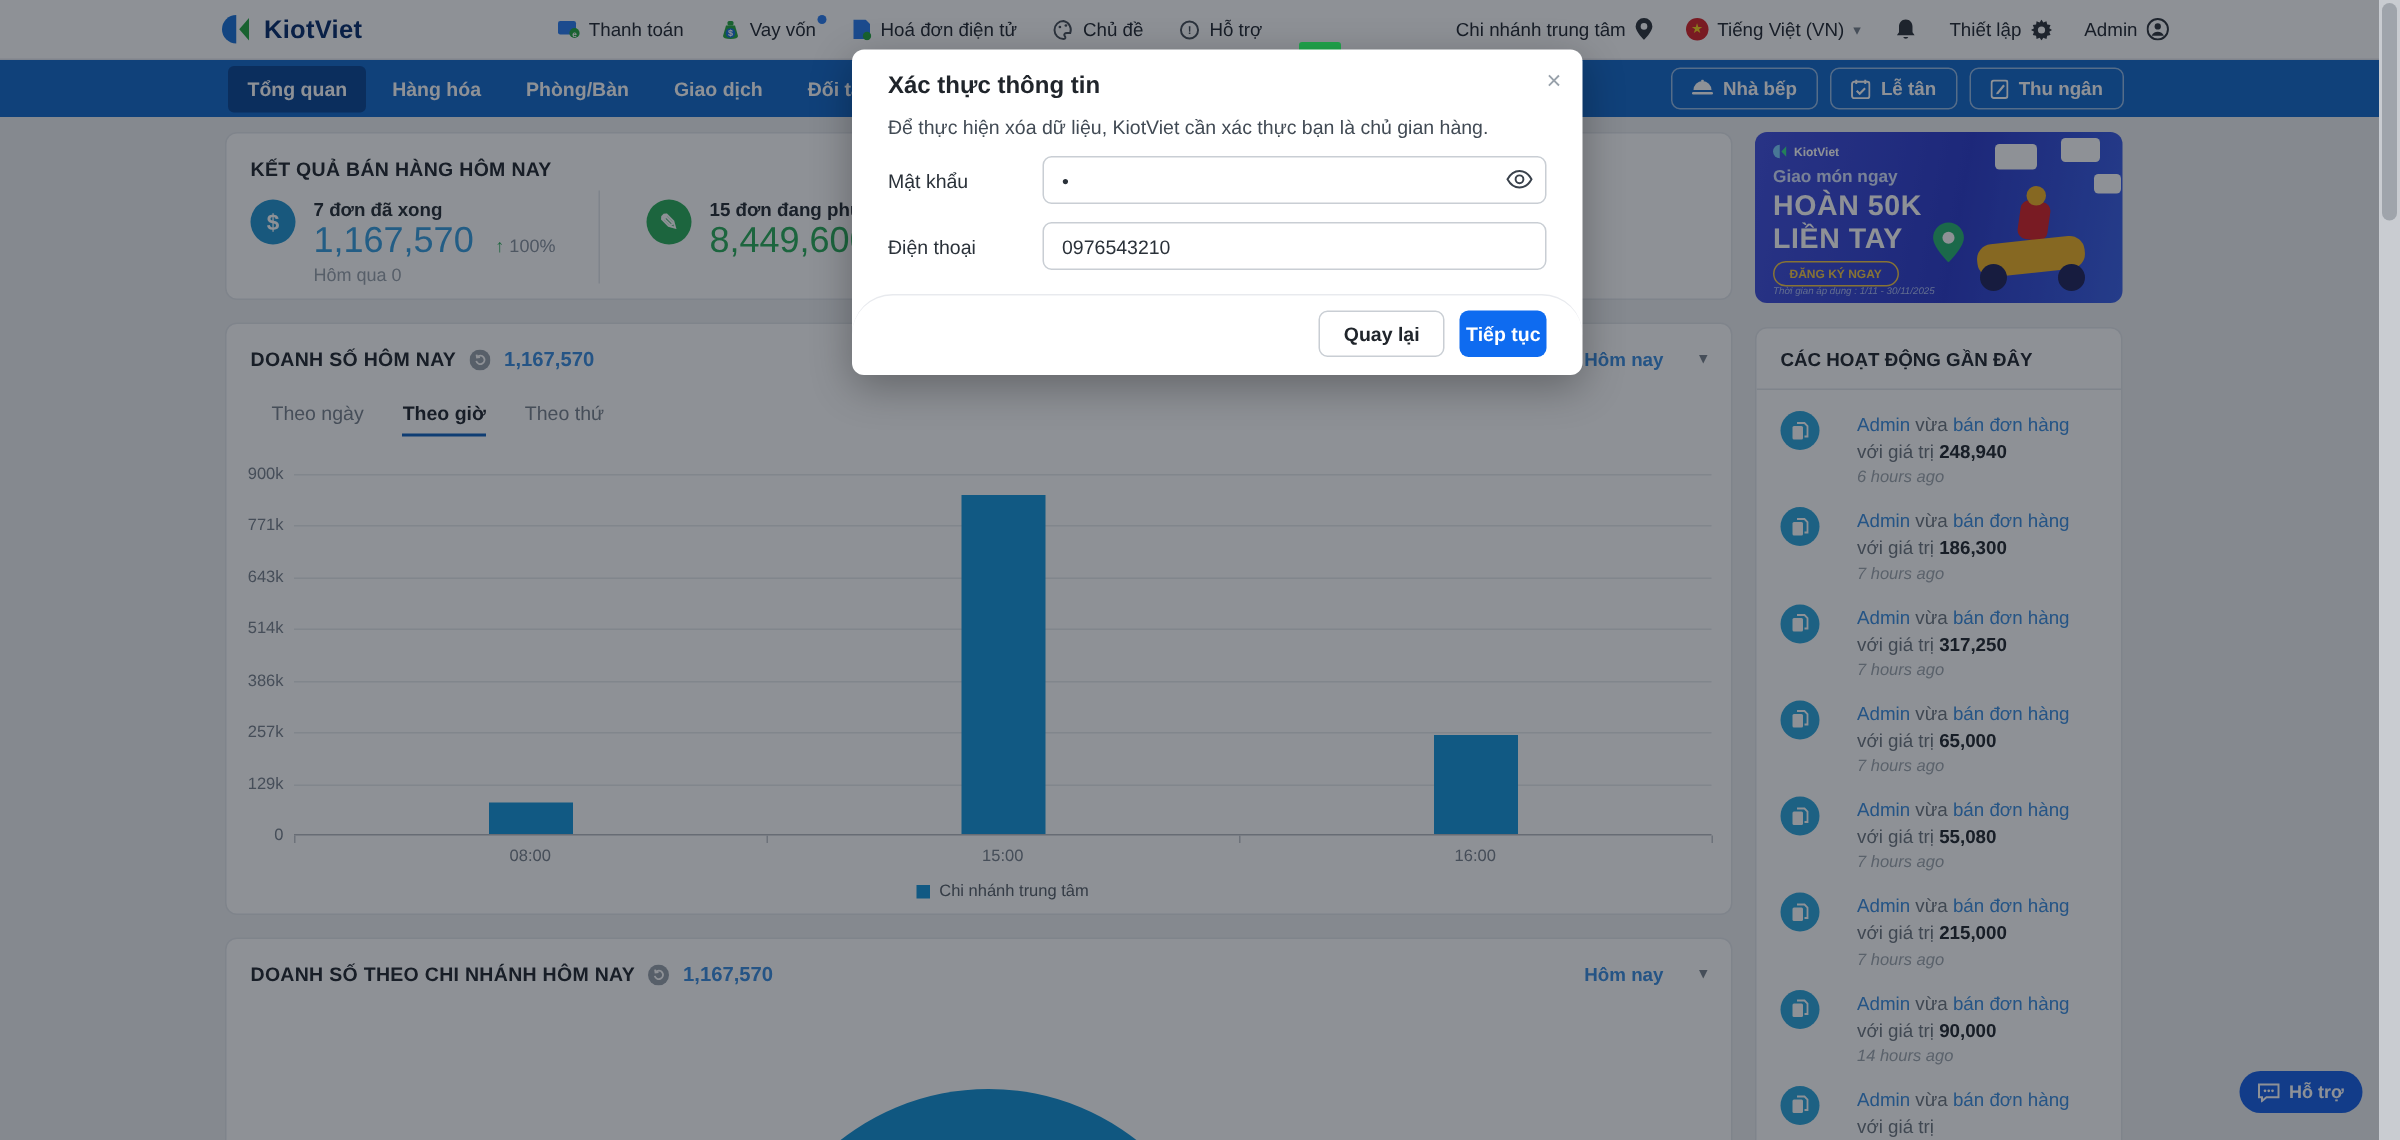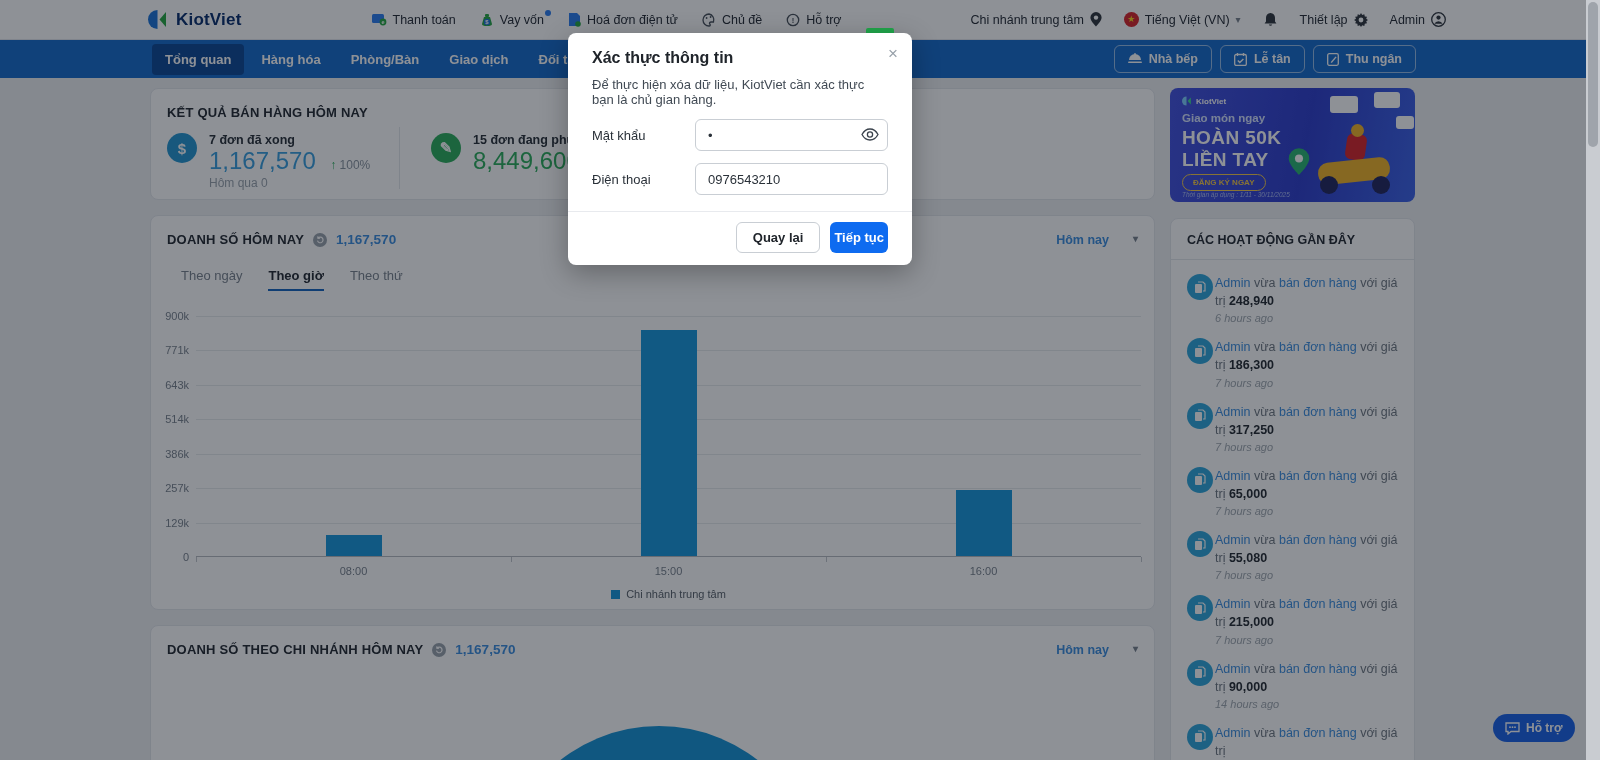--- a/index.html
+++ b/index.html
@@ -85,50 +85,50 @@
   .bn-card { position:absolute; background:#fff; border-radius:3px; }
   .bn-pin { position:absolute; left:118px; top:60px; }
   .bn-wheel { position:absolute; width:18px; height:18px; border-radius:50%; background:#23285F; }
   .bn-body { position:absolute; left:148px; top:72px; width:72px; height:22px; border-radius:10px; background:#F0B429; transform:rotate(-6deg); }
   .bn-rider { position:absolute; left:176px; top:46px; width:20px; height:26px; border-radius:6px; background:#D8252B; transform:rotate(8deg); }
   .bn-helmet { position:absolute; left:181px; top:36px; width:13px; height:13px; border-radius:50%; background:#F0B429; }
 
   .activity { position:absolute; left:1170px; top:218px; width:245px; height:600px; background:#fff;
     border:1px solid #E4E7EB; border-radius:8px; overflow:hidden; }
   .act-head { padding:14px 16px 12px; font-size:12.5px; font-weight:bold; color:#252B33; border-bottom:1px solid #E4E7EB; }
-  .act-item { display:flex; gap:2px; padding:14px 14px 0 16px; }
+  .act-item { display:flex; gap:25px; padding:14px 14px 0 16px; }
   .act-icon { width:26px; height:26px; border-radius:50%; background:#2FA7DC; flex:0 0 auto;
     display:flex; align-items:center; justify-content:center; }
   .act-text { font-size:12.5px; line-height:1.45; color:#6F7882; }
   .act-text a { color:#3D8FE0; text-decoration:none; cursor:pointer; }
   .act-val { font-weight:bold; color:#262C33; }
   .act-time { font-size:11px; font-style:italic; color:#A0A8B0; margin-top:2px; }
 
   .support-btn { position:absolute; left:1493px; top:714px; height:28px; border-radius:14px; background:#1A63E8;
     color:#fff; display:flex; align-items:center; gap:6px; padding:0 12px; font-size:12px; font-weight:bold;
     border:none; cursor:pointer; }
 
   .green-badge { position:absolute; left:866px; top:28px; width:28px; height:10px; border-radius:2px;
     background:#21A54B; z-index:60; }
 
   
   .overlay { position:absolute; left:0; top:0; right:14px; height:760px; background:rgba(9,15,26,0.46); z-index:50; }
-  .modal { position:absolute; left:568px; top:33px; width:344px; z-index:100; background:#fff; border-radius:8px;
+  .modal { position:absolute; left:568px; top:33px; width:487px; z-index:100; background:#fff; border-radius:8px;
     box-shadow:0 8px 28px rgba(0,0,0,.3); padding:16px 24px 0; }
   .modal-title { font-size:16px; font-weight:bold; color:#20252B; }
   .modal-close { position:absolute; top:12px; right:14px; font-size:17px; color:#98A1AA; cursor:pointer; line-height:1; }
   .modal-desc { margin-top:10px; font-size:13px; color:#414A54; }
   .mrow { margin-top:12px; display:flex; align-items:center; }
   .mlabel { width:103px; font-size:13px; color:#2A3139; flex:0 0 auto; }
   .mfield { position:relative; flex:1; }
   .mfield input { width:100%; height:32px; border:1px solid #C9CED4; border-radius:6px; padding:0 30px 0 12px;
     font-size:13px; color:#2A3139; font-family:"Liberation Sans", sans-serif; outline:none; background:#fff; }
   .eye { position:absolute; right:9px; top:8px; cursor:pointer; }
   .modal-footer { margin:16px -24px 0; border-top:1px solid #E8EAEE; padding:10px 24px 12px;
-    display:flex; justify-content:flex-end; gap:10px; }
+    display:flex; justify-content:flex-end; gap:10px;border-radius:27px; }
   .btn-ghost { background:#fff; border:1px solid #C9CED4; border-radius:6px; padding:7px 16px;
     font-size:13px; font-weight:bold; color:#20252B; cursor:pointer; font-family:"Liberation Sans", sans-serif; }
   .btn-primary { background:#0E6BF0; border:none; border-radius:6px; padding:8px 4px;
     font-size:13px; font-weight:bold; color:#fff; cursor:pointer; font-family:"Liberation Sans", sans-serif; }
 
   
   .scrollbar { position:absolute; right:0; top:0; width:14px; height:760px; background:#C9CCD1; z-index:200; }
   .scroll-thumb { position:absolute; left:2px; top:2px; width:10px; height:145px; border-radius:5px; background:#9FA4AB; }
 </style>
 </head>

